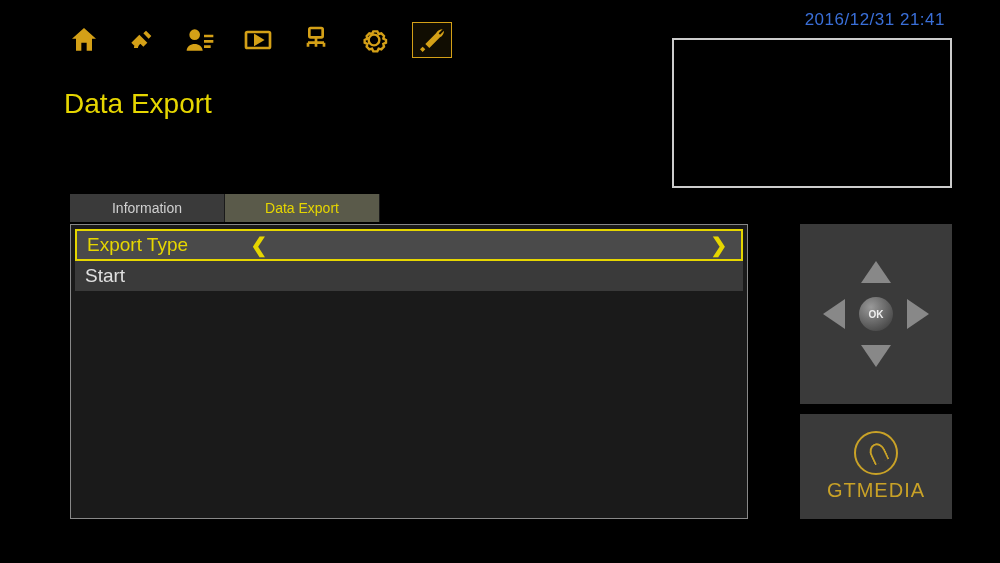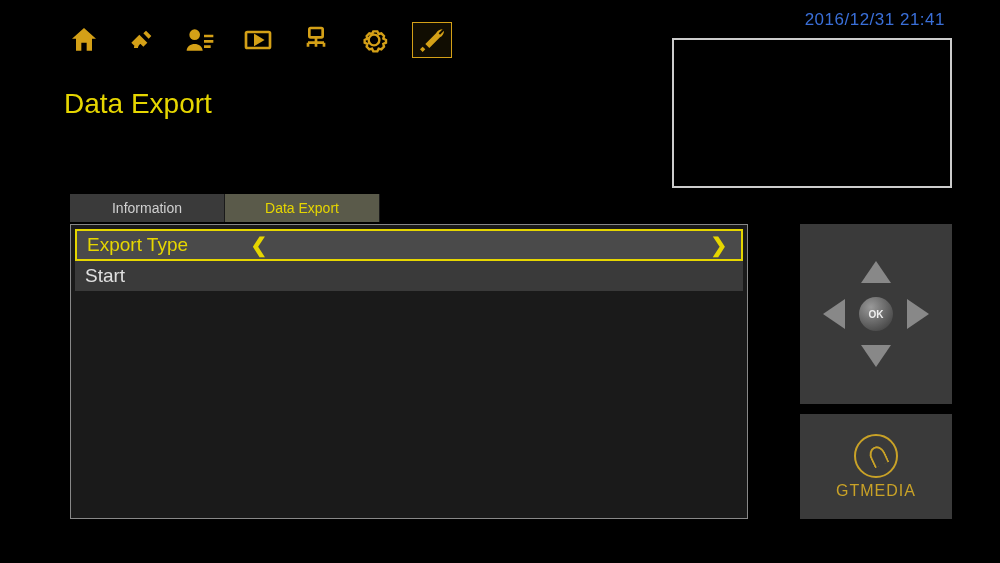--- a/index.html
+++ b/index.html
@@ -217,21 +217,21 @@
     position: absolute;
     top: 10px; left: 14px;
     width: 12px; height: 18px;
     border: 2px solid #c9a227;
     border-radius: 50% 50% 0 0;
     border-bottom: none;
     transform: rotate(-25deg);
   }
   .brand-text {
     color: #c9a227;
-    font-size: 16px;
+    font-size: 20px;
     letter-spacing: 1px;
     font-weight: normal;
   }
 </style>
 </head>
 <body>
 
 <div class="toolbar">
   <div class="toolbar-icon">
     <svg viewBox="0 0 24 24" fill="currentColor">

